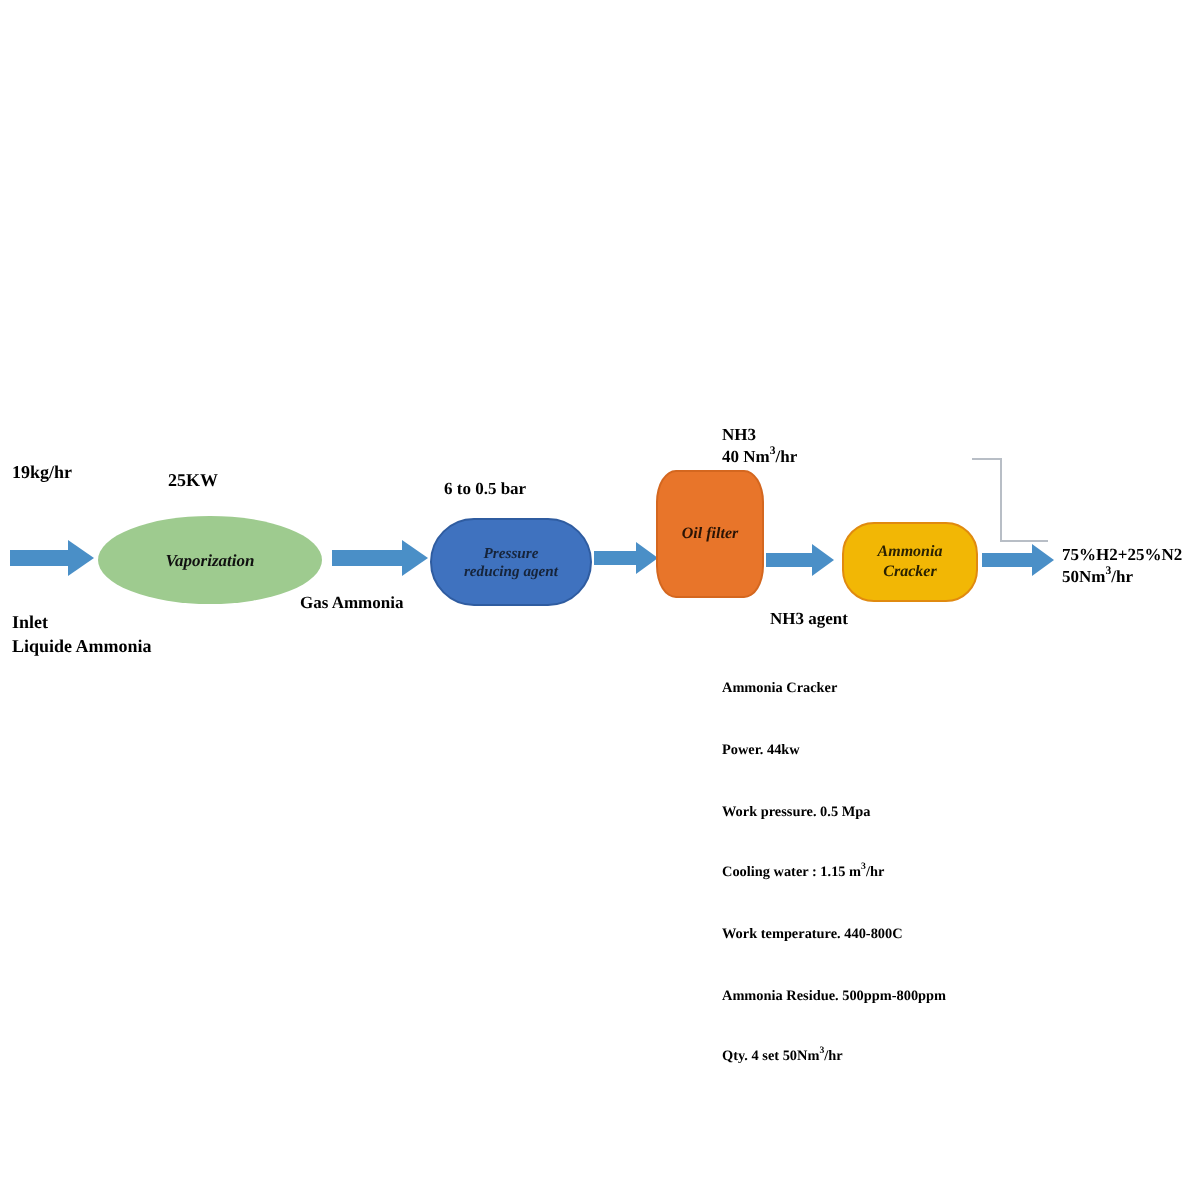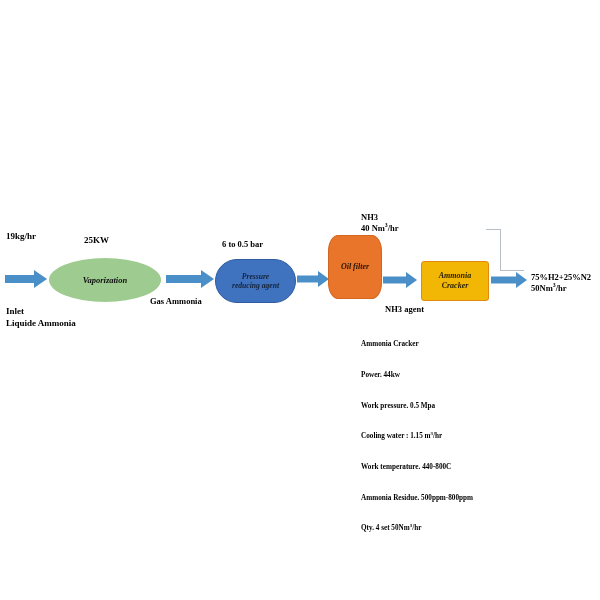--- a/index.html
+++ b/index.html
@@ -49,21 +49,21 @@
   .node-oilfilter{
     background:#e8752a;
     border:1px solid #d4671f;
     border-radius:10px/16px;
     color:#2a1405;
   }
 
   .node-cracker{
     background:#f2b705;
     border:1.4px solid #e08a10;
-    border-radius:3px;
+    border-radius:16px;
     color:#2a2102;
   }
 
   
   .arrow{position:absolute;}
   .arrow .shaft{
     position:absolute;
     background:#4a8fc7;
     top:50%;
     transform:translateY(-50%);

